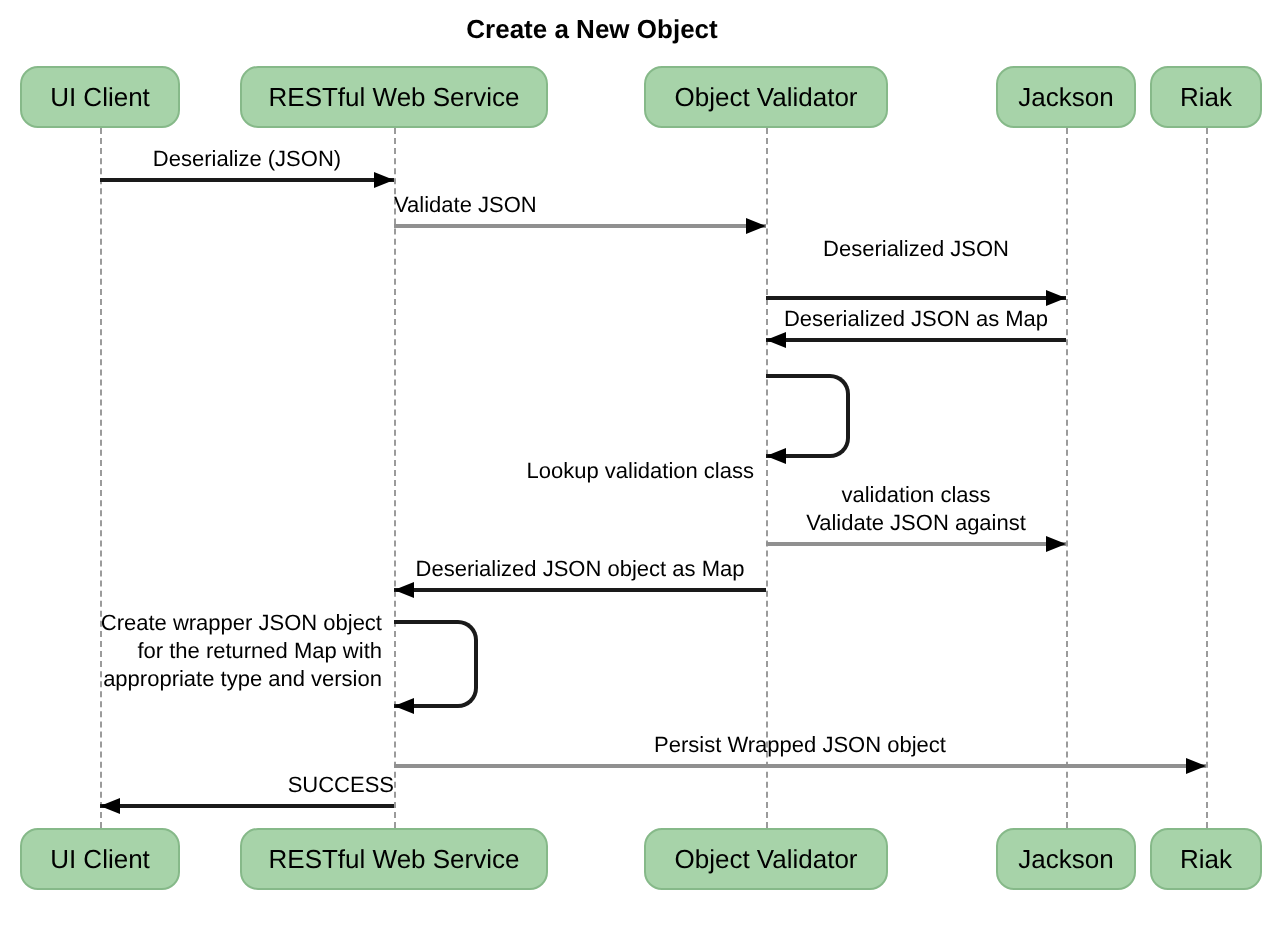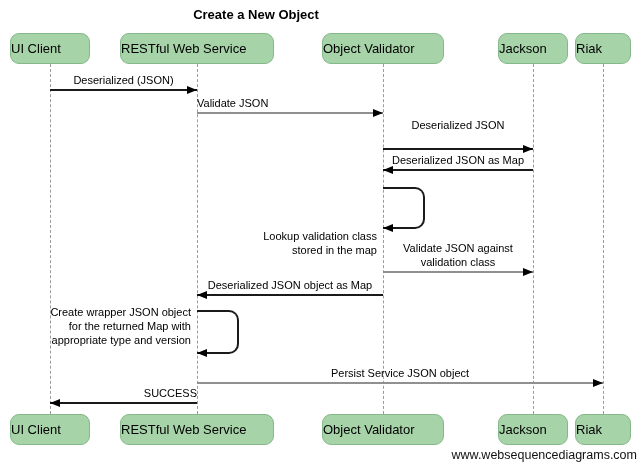--- a/index.html
+++ b/index.html
@@ -17,25 +17,27 @@
   }
   .title {
     position: absolute;
     top: 7px;
     left: 0;
     width: 512px;
     text-align: center;
     font-size: 13px;
     font-weight: bold;
     color: #000000;
+    padding-left: 40px;
   }
   .actor-box {
     position: absolute;
     box-sizing: border-box;
     border-radius: 9px;
+    text-align: center;
     font-size: 13px;
     color: #000000;
     overflow: hidden;
     white-space: nowrap;
   }
   .lifeline {
     position: absolute;
     width: 0;
   }
   .msg-line {
@@ -83,66 +85,64 @@
       <div class="actor-box" style="left: 120px; top: 414px; width: 154px; height: 31px; line-height: 29px; background: rgb(167, 211, 169); border: 1px solid rgb(134, 185, 137);">RESTful Web Service</div>
       <div class="actor-box" style="left: 322px; top: 33px; width: 122px; height: 31px; line-height: 29px; background: rgb(167, 211, 169); border: 1px solid rgb(134, 185, 137);">Object Validator</div>
       <div class="actor-box" style="left: 322px; top: 414px; width: 122px; height: 31px; line-height: 29px; background: rgb(167, 211, 169); border: 1px solid rgb(134, 185, 137);">Object Validator</div>
       <div class="actor-box" style="left: 498px; top: 33px; width: 70px; height: 31px; line-height: 29px; background: rgb(167, 211, 169); border: 1px solid rgb(134, 185, 137);">Jackson</div>
       <div class="actor-box" style="left: 498px; top: 414px; width: 70px; height: 31px; line-height: 29px; background: rgb(167, 211, 169); border: 1px solid rgb(134, 185, 137);">Jackson</div>
       <div class="actor-box" style="left: 575px; top: 33px; width: 56px; height: 31px; line-height: 29px; background: rgb(167, 211, 169); border: 1px solid rgb(134, 185, 137);">Riak</div>
       <div class="actor-box" style="left: 575px; top: 414px; width: 56px; height: 31px; line-height: 29px; background: rgb(167, 211, 169); border: 1px solid rgb(134, 185, 137);">Riak</div>
       <div class="msg-line" style="left: 50px; top: 89px; width: 147px; height: 2px; background: rgb(26, 26, 26);"></div>
       <div class="arrowhead" style="top: 86px; border-top: 4px solid transparent; border-bottom: 4px solid transparent; left: 187px; border-left: 10px solid rgb(0, 0, 0);"></div>
       <div class="msg-label" style="left: 50px; width: 147px; top: 73px; text-align: center;">
-        <div>Deserialized (JSON)</div>
+        <div>Deserialize (JSON)</div>
       </div>
       <div class="msg-line" style="left: 197px; top: 112px; width: 186px; height: 1.5px; background: rgb(144, 144, 144);"></div>
       <div class="arrowhead" style="top: 109px; border-top: 4px solid transparent; border-bottom: 4px solid transparent; left: 373px; border-left: 10px solid rgb(0, 0, 0);"></div>
       <div class="msg-label" style="left: 197px; width: 186px; top: 96px; text-align: left;">
         <div>Validate JSON</div>
       </div>
       <div class="msg-line" style="left: 383px; top: 148px; width: 150px; height: 2px; background: rgb(26, 26, 26);"></div>
       <div class="arrowhead" style="top: 145px; border-top: 4px solid transparent; border-bottom: 4px solid transparent; left: 523px; border-left: 10px solid rgb(0, 0, 0);"></div>
       <div class="msg-label" style="left: 383px; width: 150px; top: 118px; text-align: center;">
         <div>Deserialized JSON</div>
       </div>
       <div class="msg-line" style="left: 383px; top: 169px; width: 150px; height: 2px; background: rgb(26, 26, 26);"></div>
       <div class="arrowhead" style="top: 166px; border-top: 4px solid transparent; border-bottom: 4px solid transparent; left: 383px; border-right: 10px solid rgb(0, 0, 0);"></div>
       <div class="msg-label" style="left: 383px; width: 150px; top: 153px; text-align: center;">
         <div>Deserialized JSON as Map</div>
       </div>
       <div class="self-loop" style="left: 383px; top: 187px; width: 42px; height: 42px; border-top: 2px solid rgb(26, 26, 26); border-right: 2px solid rgb(26, 26, 26); border-bottom: 2px solid rgb(26, 26, 26); border-radius: 0px 10px 10px 0px;"></div>
       <div class="arrowhead" style="left: 383px; top: 224px; border-top: 4px solid transparent; border-bottom: 4px solid transparent; border-right: 10px solid rgb(0, 0, 0);"></div>
       <div class="msg-label" style="left: 157px; width: 220px; top: 182px; text-align: right; margin-top: 47px;">
         <div>Lookup validation class</div>
-        <div>stored in the map</div>
       </div>
       <div class="msg-line" style="left: 383px; top: 271px; width: 150px; height: 1.5px; background: rgb(144, 144, 144);"></div>
       <div class="arrowhead" style="top: 268px; border-top: 4px solid transparent; border-bottom: 4px solid transparent; left: 523px; border-left: 10px solid rgb(0, 0, 0);"></div>
       <div class="msg-label" style="left: 383px; width: 150px; top: 241px; text-align: center;">
+        <div>validation class</div>
         <div>Validate JSON against</div>
-        <div>validation class</div>
       </div>
       <div class="msg-line" style="left: 197px; top: 294px; width: 186px; height: 2px; background: rgb(26, 26, 26);"></div>
       <div class="arrowhead" style="top: 291px; border-top: 4px solid transparent; border-bottom: 4px solid transparent; left: 197px; border-right: 10px solid rgb(0, 0, 0);"></div>
       <div class="msg-label" style="left: 197px; width: 186px; top: 278px; text-align: center;">
         <div>Deserialized JSON object as Map</div>
       </div>
       <div class="self-loop" style="left: 197px; top: 310px; width: 42px; height: 44px; border-top: 2px solid rgb(26, 26, 26); border-right: 2px solid rgb(26, 26, 26); border-bottom: 2px solid rgb(26, 26, 26); border-radius: 0px 10px 10px 0px;"></div>
       <div class="arrowhead" style="left: 197px; top: 349px; border-top: 4px solid transparent; border-bottom: 4px solid transparent; border-right: 10px solid rgb(0, 0, 0);"></div>
       <div class="msg-label" style="left: -29px; width: 220px; top: 305px; text-align: right;">
         <div>Create wrapper JSON object</div>
         <div>for the returned Map with</div>
         <div>appropriate type and version</div>
       </div>
       <div class="msg-line" style="left: 197px; top: 382px; width: 406px; height: 1.5px; background: rgb(144, 144, 144);"></div>
       <div class="arrowhead" style="top: 379px; border-top: 4px solid transparent; border-bottom: 4px solid transparent; left: 593px; border-left: 10px solid rgb(0, 0, 0);"></div>
       <div class="msg-label" style="left: 197px; width: 406px; top: 366px; text-align: center;">
-        <div>Persist Service JSON object</div>
+        <div>Persist Wrapped JSON object</div>
       </div>
       <div class="msg-line" style="left: 50px; top: 402px; width: 147px; height: 2px; background: rgb(26, 26, 26);"></div>
       <div class="arrowhead" style="top: 399px; border-top: 4px solid transparent; border-bottom: 4px solid transparent; left: 50px; border-right: 10px solid rgb(0, 0, 0);"></div>
       <div class="msg-label" style="left: 50px; width: 147px; top: 386px; text-align: right;">
         <div>SUCCESS</div>
       </div>
     </div>
-  <div class="watermark">www.websequencediagrams.com</div>
 </div>
 
 </body></html>

